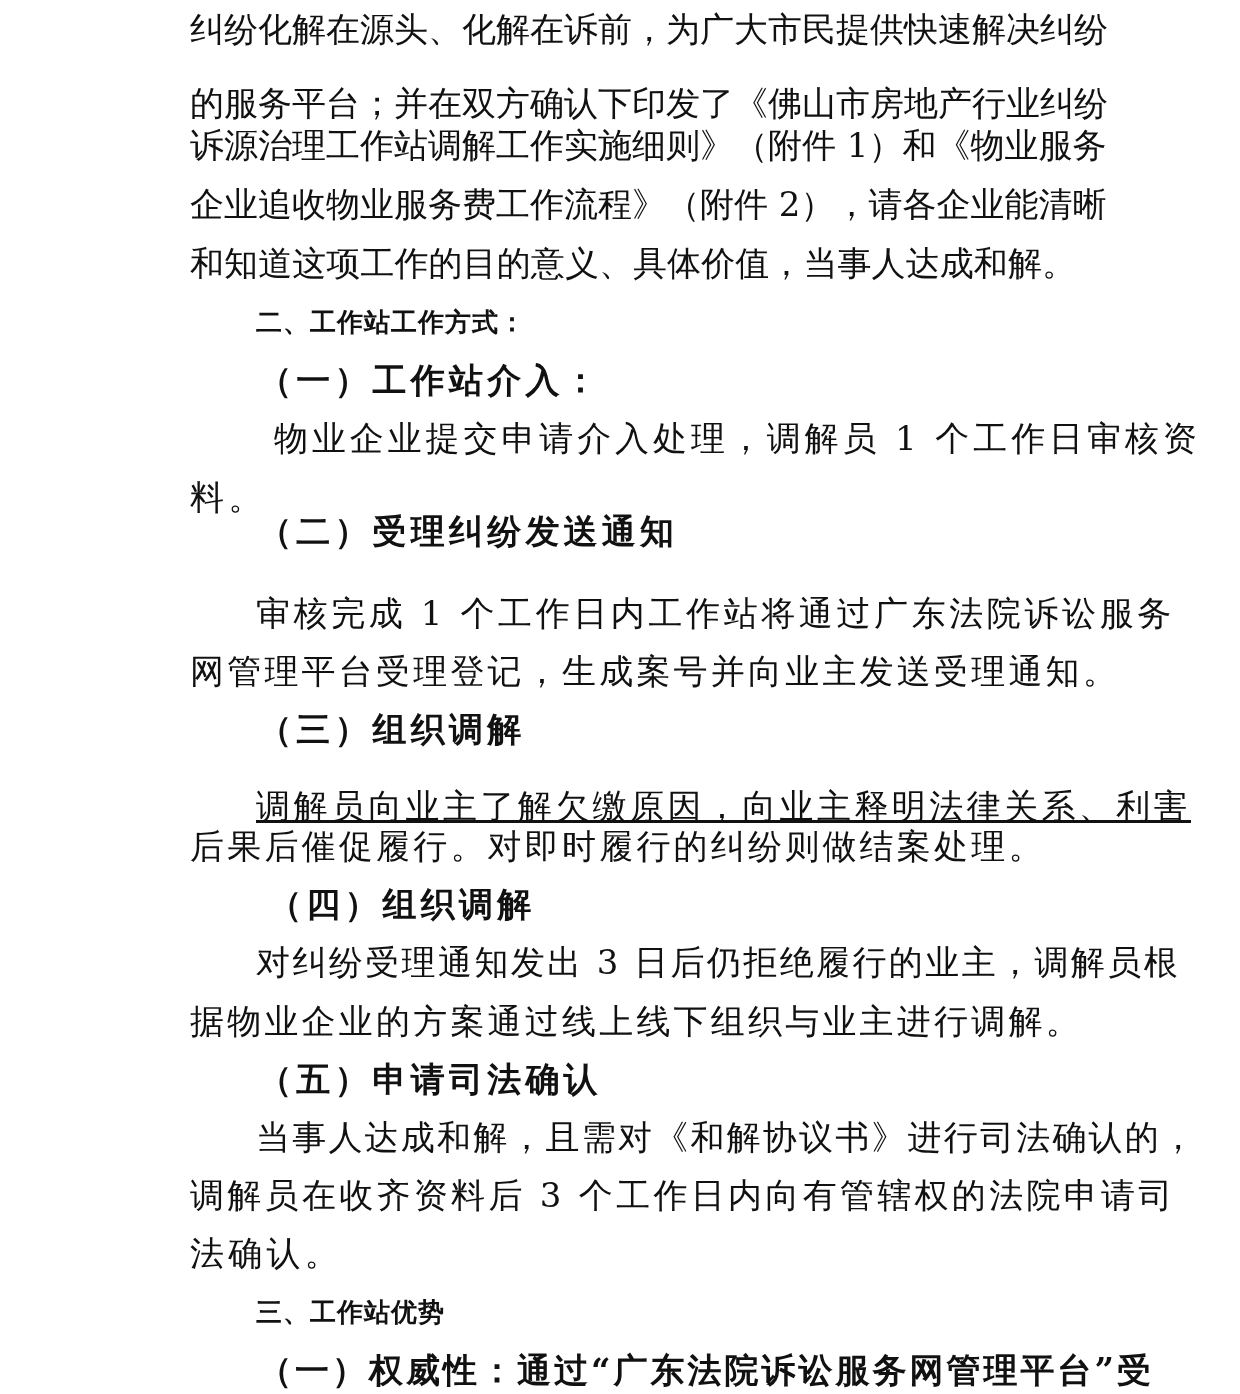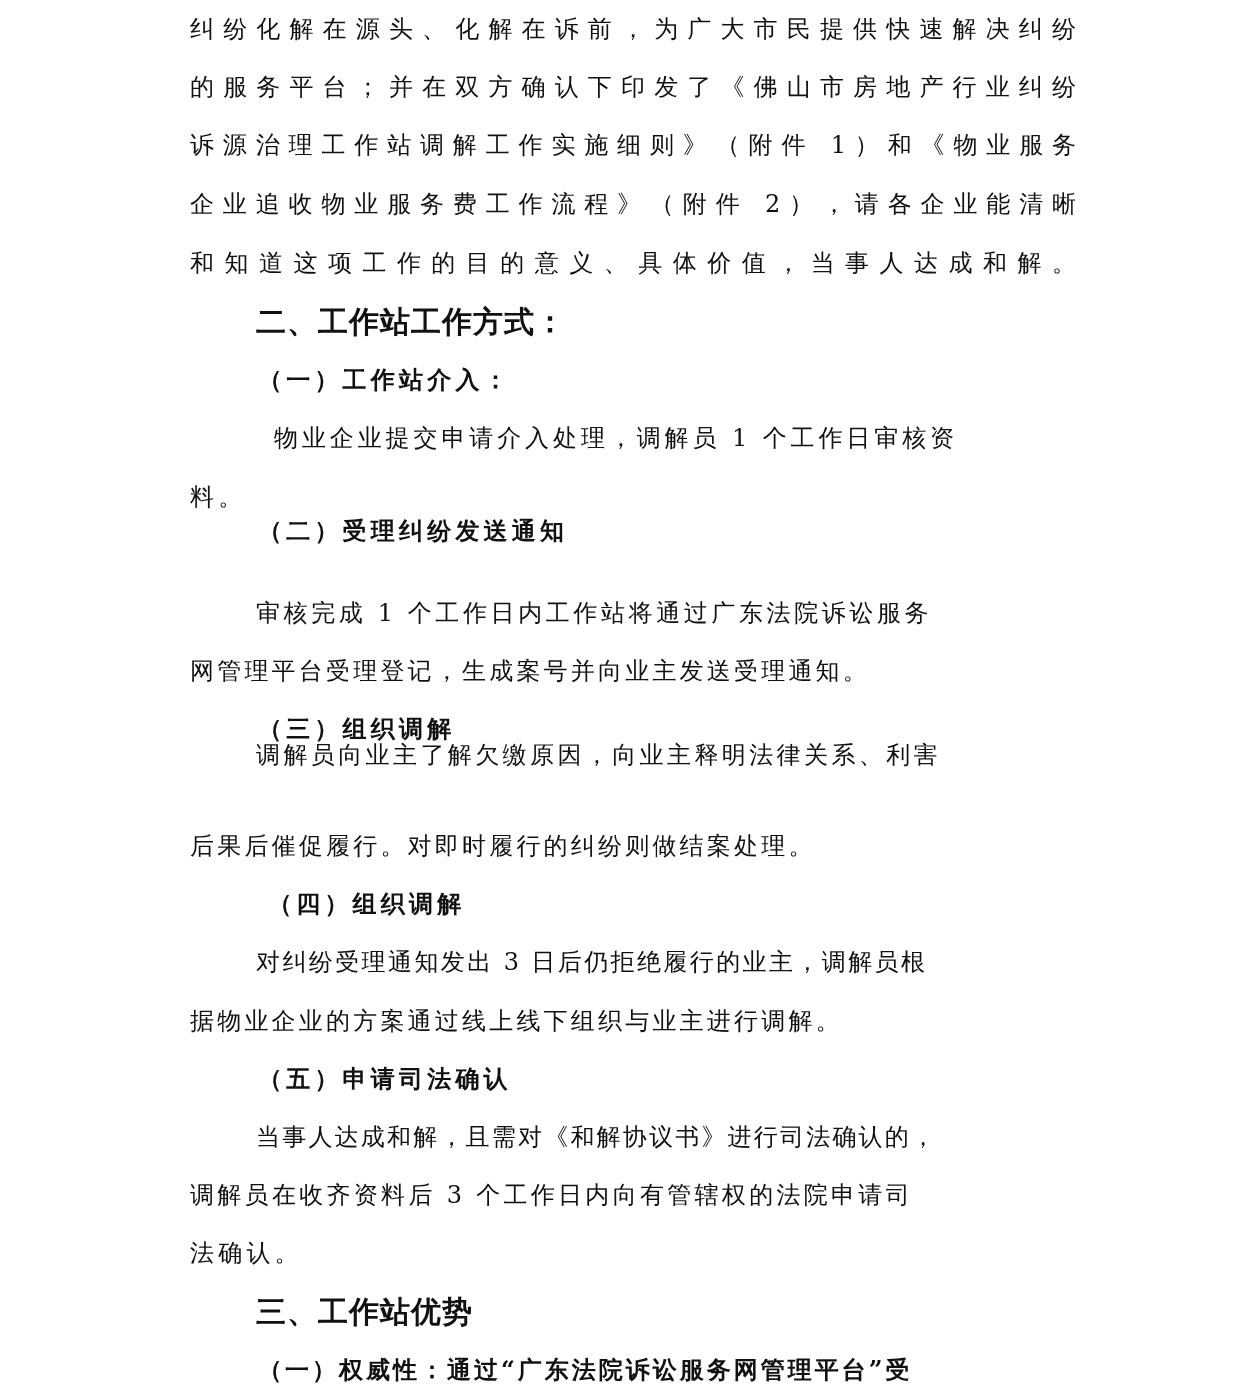--- a/index.html
+++ b/index.html
@@ -19,64 +19,64 @@
       position: absolute;
       left: 190px;
       top: 0;
       width: 886px;
     }
     .line {
       position: absolute;
       left: 0;
       height: 58px;
       line-height: 58px;
-      font-size: 24px;
+      font-size: 34px;
       white-space: nowrap;
       letter-spacing: 4.2px;
     }
     .justify {
       width: 886px;
       text-align: justify;
       text-align-last: justify;
       letter-spacing: 0;
     }
     .heading {
       font-family: "DejaVu Sans", "Liberation Sans", sans-serif;
       font-weight: bold;
       letter-spacing: 1px;
-      font-size: 30px;
+      font-size: 26px;
     }
     .indent1 { left: 66px; }
     .indent-sub { left: 68px; font-weight: bold; }
     .indent-par { left: 84px; }
     .indent-par2 { left: 66px; }
   </style>
 </head>
 <body>
 
 <div class="page">
 
   <div class="line justify" style="top:0px;">纠纷化解在源头、化解在诉前，为广大市民提供快速解决纠纷</div>
-  <div class="line justify" style="top:58px;font-family:Liberation Serif, serif;">的服务平台；并在双方确认下印发了《佛山市房地产行业纠纷</div>
+  <div class="line justify" style="top:74px;">的服务平台；并在双方确认下印发了《佛山市房地产行业纠纷</div>
   <div class="line justify" style="top:116px;">诉源治理工作站调解工作实施细则》（附件 1）和《物业服务</div>
   <div class="line justify" style="top:175px;">企业追收物业服务费工作流程》（附件 2），请各企业能清晰</div>
   <div class="line justify" style="top:234px;">和知道这项工作的目的意义、具体价值，当事人达成和解。</div>
 
   <div class="line heading indent1" style="top:293px;">二、工作站工作方式：</div>
 
   <div class="line indent-sub" style="top:351px;">（一）工作站介入：</div>
   <div class="line indent-par" style="top:409px; letter-spacing:3.9px;">物业企业提交申请介入处理，调解员 1 个工作日审核资</div>
   <div class="line" style="top:468px;">料。</div>
 
   <div class="line indent-sub" style="top:502px;">（二）受理纠纷发送通知</div>
   <div class="line indent-par2" style="top:584px; letter-spacing:3.6px;">审核完成 1 个工作日内工作站将通过广东法院诉讼服务</div>
   <div class="line" style="top:642px; letter-spacing:3.2px;">网管理平台受理登记，生成案号并向业主发送受理通知。</div>
 
   <div class="line indent-sub" style="top:700px;">（三）组织调解</div>
-  <div class="line indent-par2" style="top:726px; letter-spacing:3.4px;">调解员向业主了解欠缴原因，向业主释明法律关系、利害</div>
+  <div class="line indent-par2" style="top:777px; letter-spacing:3.4px;text-decoration:underline;">调解员向业主了解欠缴原因，向业主释明法律关系、利害</div>
   <div class="line" style="top:817px; letter-spacing:3.2px;">后果后催促履行。对即时履行的纠纷则做结案处理。</div>
 
   <div class="line indent-sub" style="top:875px;margin-left:10px;">（四）组织调解</div>
   <div class="line indent-par2" style="top:933px; letter-spacing:2.4px;">对纠纷受理通知发出 3 日后仍拒绝履行的业主，调解员根</div>
   <div class="line" style="top:992px; letter-spacing:3.2px;">据物业企业的方案通过线上线下组织与业主进行调解。</div>
 
   <div class="line indent-sub" style="top:1050px;">（五）申请司法确认</div>
   <div class="line indent-par2" style="top:1108px; letter-spacing:2.2px;text-align:center;">当事人达成和解，且需对《和解协议书》进行司法确认的，</div>
   <div class="line" style="top:1166px; letter-spacing:3.3px;">调解员在收齐资料后 3 个工作日内向有管辖权的法院申请司</div>
   <div class="line" style="top:1224px;">法确认。</div>

